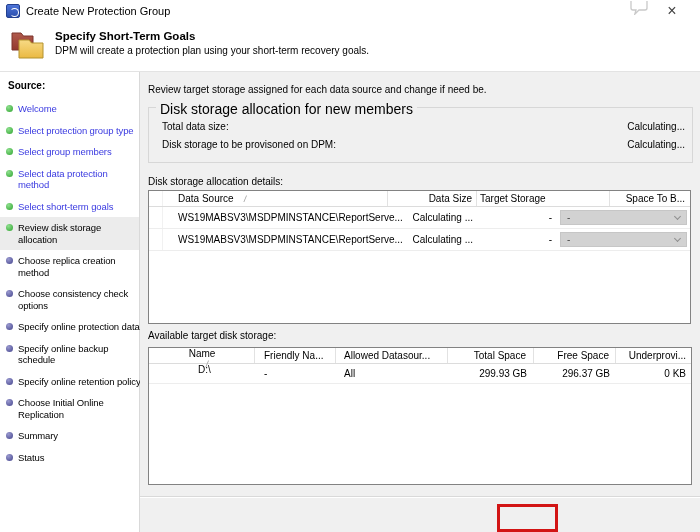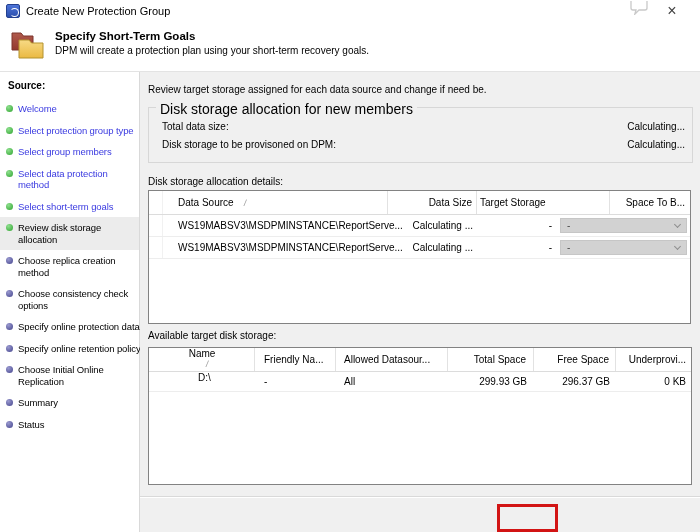--- a/index.html
+++ b/index.html
@@ -46,21 +46,21 @@
   .grow .gvalue { position:absolute; right:7px; }
   #grow-0 { top:13px; } #grow-1 { top:31px; }
 
   .section-label { position:absolute; left:8px; font-size:10px; }
   #details-label { top:104px; }
   #available-label { top:258px; }
 
   .tbl { position:absolute; left:8px; background:#fff; border:1px solid #828282; font-size:10px; }
   #details-table { top:118px; width:543px; height:134px; }
   #available-table { top:275px; width:544px; height:138px; }
-  .thead { display:flex; height:24px; border-bottom:1px solid #dcdcdc; }
+  .thead { display:flex; height:16px; border-bottom:1px solid #dcdcdc; }
   .th { display:flex; align-items:center; height:100%; border-right:1px solid #e2e2e2; padding:0 4px; }
   .th:last-child { border-right:none; }
   .th.r { justify-content:flex-end; }
   .sort { color:#9a9a9a; font-size:9px; margin-left:10px; transform:skewX(-8deg); }
 
   .trow { display:flex; align-items:center; border-bottom:1px solid #ededed; }
   .t1row { height:22px; } .t2row { height:20px; }
   .c { display:flex; align-items:center; height:100%; }
   .c.r { justify-content:flex-end; }
 
@@ -168,20 +168,25 @@
 method</span>
         </div>
         <div class="step">
           <span class="bullet todo"></span>
           <span class="step-label">Choose consistency check
 options</span>
         </div>
         <div class="step">
           <span class="bullet todo"></span>
           <span class="step-label">Specify online protection data</span>
+        </div>
+        <div class="step">
+          <span class="bullet todo"></span>
+          <span class="step-label">Specify online backup
+schedule</span>
         </div>
         <div class="step">
           <span class="bullet todo"></span>
           <span class="step-label">Specify online retention policy</span>
         </div>
         <div class="step">
           <span class="bullet todo"></span>
           <span class="step-label">Choose Initial Online
 Replication</span>
         </div>

